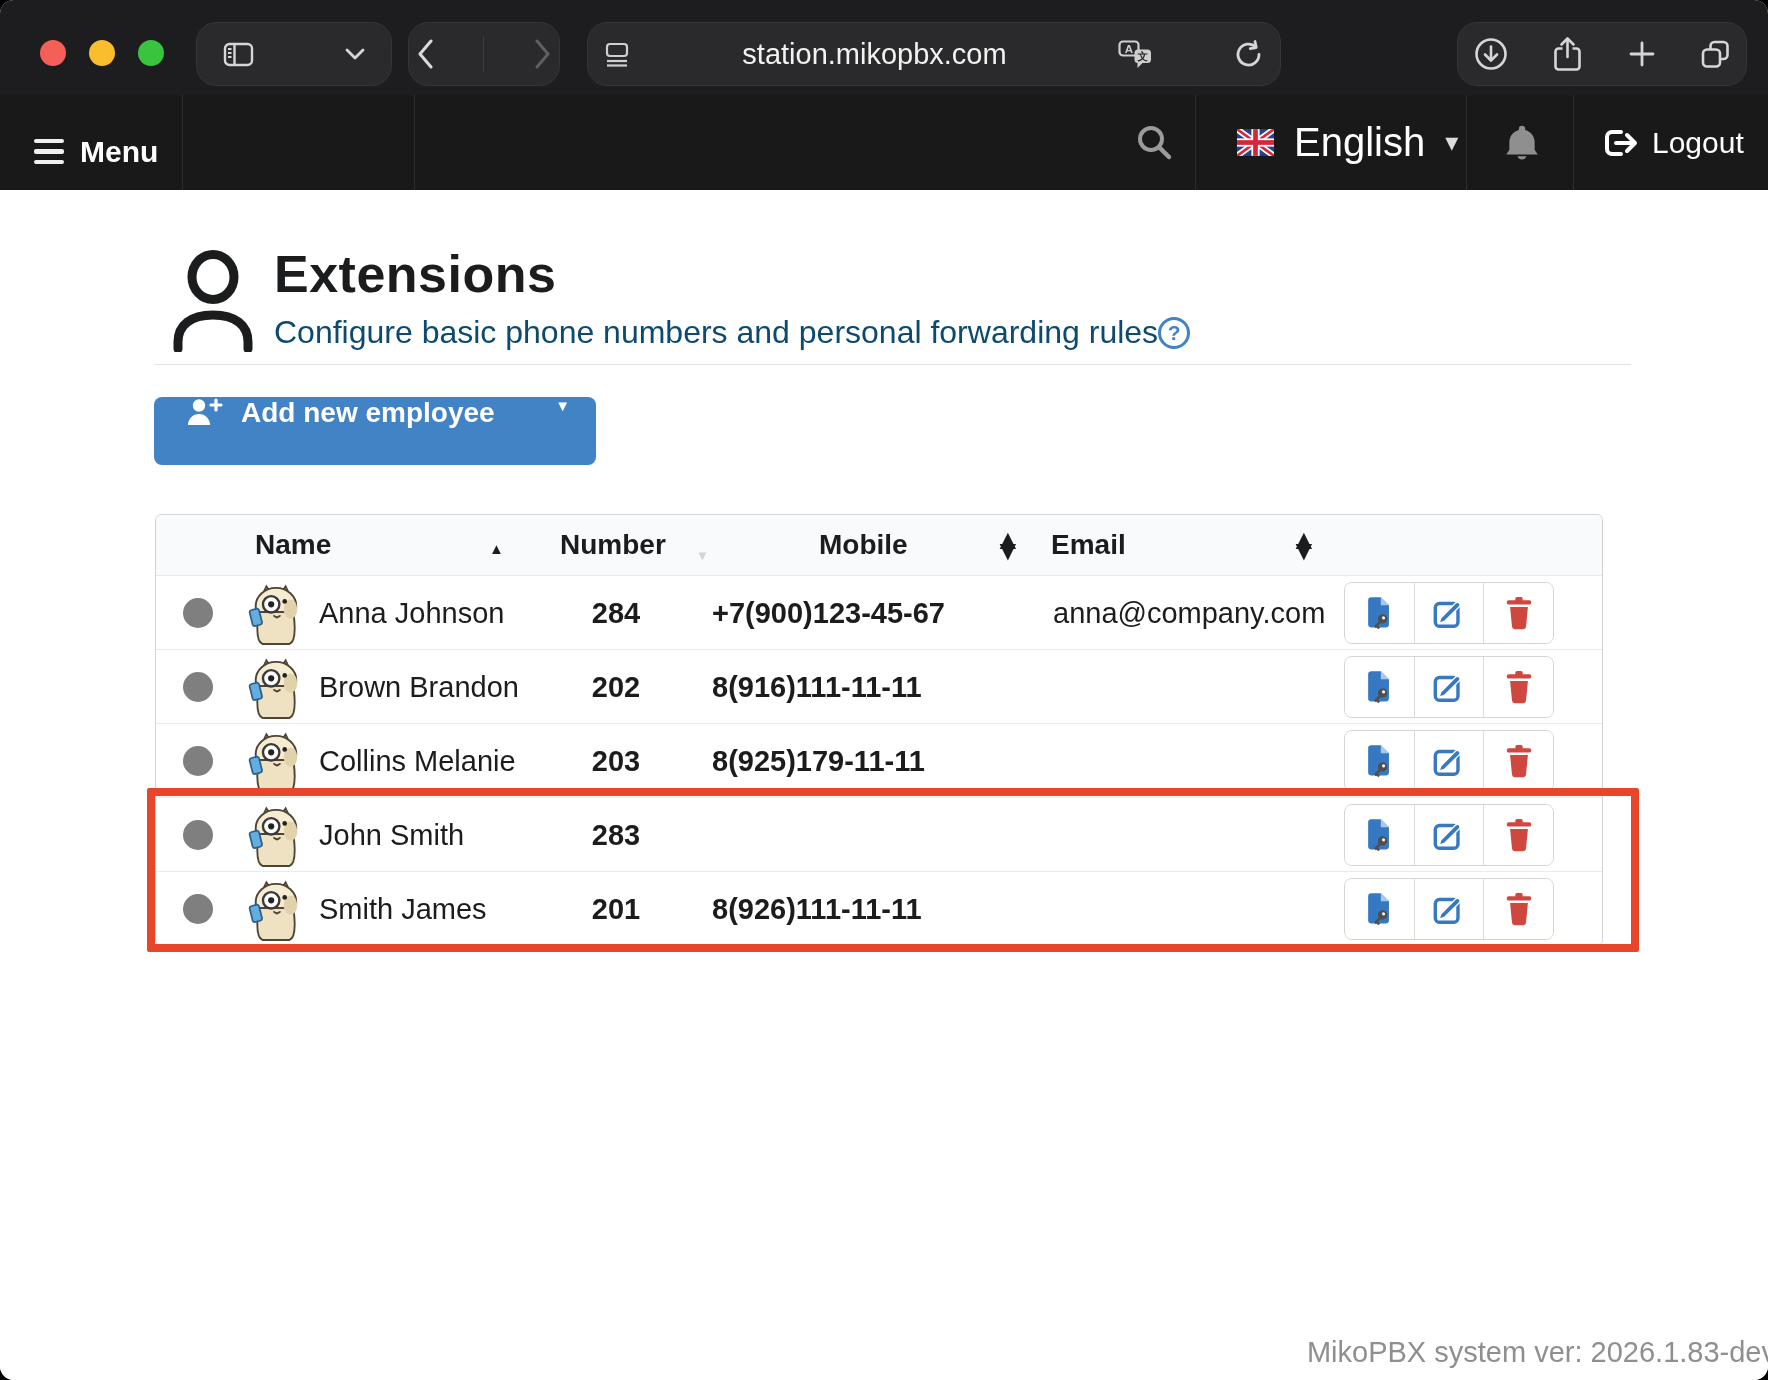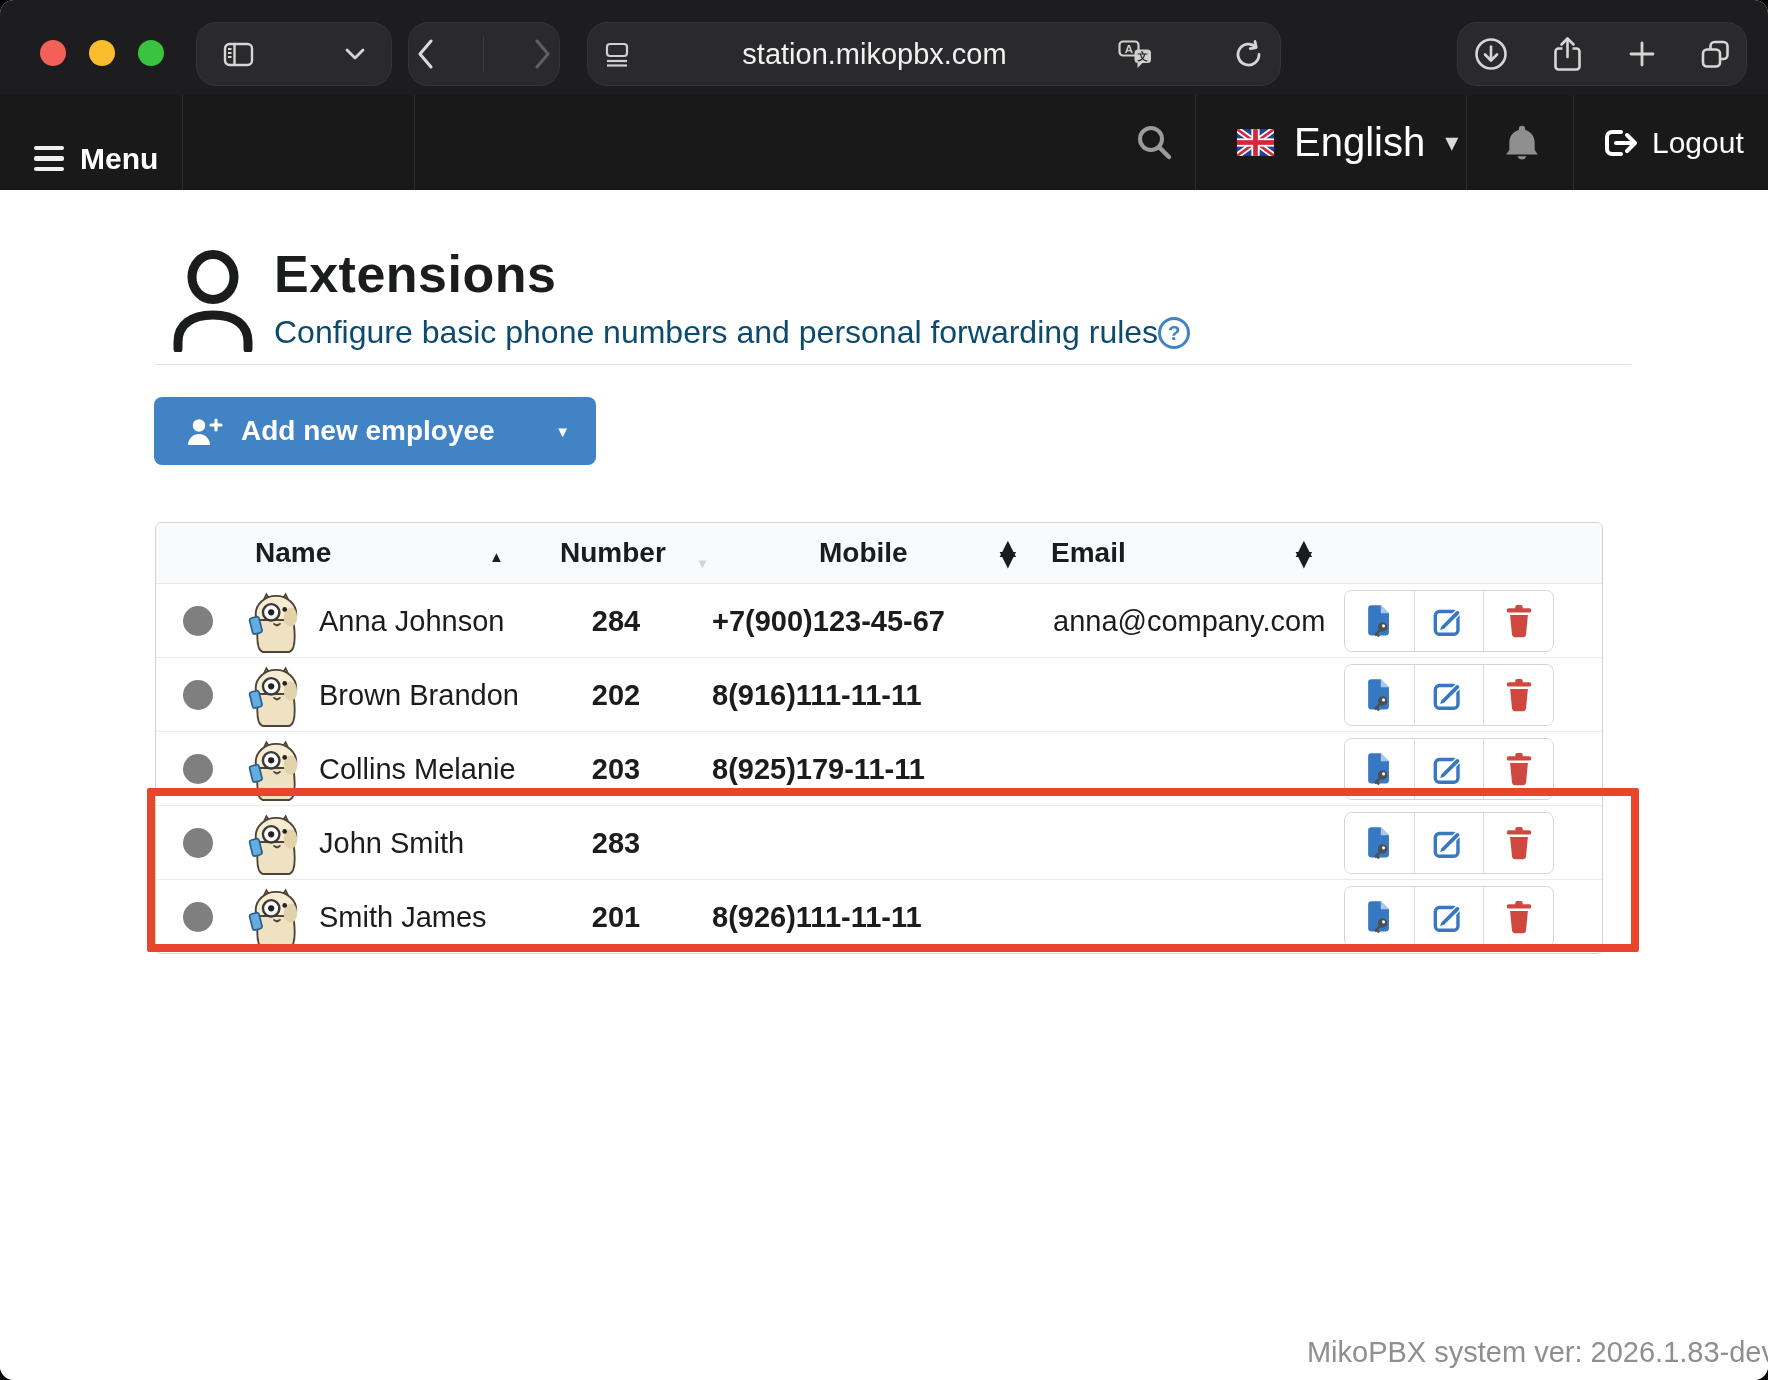--- a/index.html
+++ b/index.html
@@ -17,21 +17,21 @@
   .nav-pill { left:408px; width:152px; justify-content:space-around; }
   .url-pill { left:587px; width:694px; padding:0 16px; }
   .url-text { flex:1; text-align:center; color:#f2f2f2; font-size:29px; }
   .right-pill { left:1457px; width:290px; justify-content:space-around; padding:0 10px; }
   .chrome svg { display:block; }
   .icon-btn { background:none; border:none; display:flex; align-items:center; justify-content:center; cursor:pointer; }
 
   
   .appbar { position:absolute; top:95px; left:0; right:0; height:95px; background:#191919; }
   .appbar .vsep { position:absolute; top:0; width:1px; height:95px; background:#2d2d2d; }
-  .menu-btn { position:absolute; left:34px; top:16px; height:95px; display:flex; align-items:center; gap:16px; background:none; border:none; cursor:pointer; }
+  .menu-btn { position:absolute; left:34px; top:9px; height:95px; display:flex; align-items:center; gap:16px; background:none; border:none; cursor:pointer; }
   .hamburger { display:flex; flex-direction:column; gap:6px; }
   .hamburger i { display:block; width:30px; height:4.5px; border-radius:2px; background:#f0f0f0; }
   .menu-label { color:#fff; font-size:30px; font-weight:600; }
   .topbar-search-input { position:absolute; left:447px; top:0; height:95px; width:660px; background:transparent; border:none; outline:none; color:#e8e8e8; font-size:29px; font-family:inherit; }
   .topbar-search-input::placeholder { color:#8b8b8b; }
   .topbar-search-icon { position:absolute; left:1134px; top:27px; }
   .lang-btn { position:absolute; left:1237px; top:0; height:95px; display:flex; align-items:center; gap:20px; background:none; border:none; cursor:pointer; }
   .lang-label { color:#fff; font-size:40px; }
   .lang-caret::after { content:"▾"; color:#dcdcdc; font-size:26px; }
   .bell-btn { position:absolute; left:1496px; top:0; height:95px; width:52px; display:flex; align-items:center; justify-content:center; background:none; border:none; cursor:pointer; }
@@ -40,35 +40,35 @@
 
   
   .main { position:absolute; top:190px; left:0; right:0; bottom:0; background:#fff; }
   .hero-icon { position:absolute; left:168px; top:60px; }
   .page-title { position:absolute; left:274px; top:54px; font-size:52px; font-weight:bold; color:#1b1c1d; letter-spacing:0.5px; }
   .page-subtitle { position:absolute; left:274px; top:124px; display:flex; align-items:center; gap:0; font-size:32px; color:#0c4a6e; }
   .help-icon { width:32px; height:32px; border:3px solid #4183c4; border-radius:50%; display:inline-flex; align-items:center; justify-content:center; }
   .help-icon::after { content:"?"; color:#4183c4; font-size:21px; font-weight:bold; }
   .rule { position:absolute; left:155px; top:174px; width:1476px; height:1px; background:#e2e2e3; }
 
-  .add-btn { position:absolute; left:154px; top:207px; width:442px; height:68px; background:#4183c4; border:none; border-radius:8px; display:flex; align-items:center; padding:0 26px 0 32px; cursor:pointer; }
+  .add-btn { position:absolute; left:154px; top:207px; width:442px; height:68px; background:#4183c4; border:none; border-radius:8px; display:flex; align-items:flex-start; padding:0 26px 0 32px; cursor:pointer; }
   .add-btn-label { color:#fff; font-size:28px; font-weight:bold; margin-left:18px; }
   .add-btn-caret { margin-left:auto; }
   .add-btn-caret::after { content:"▼"; color:#fff; font-size:15px; }
 
   .search-wrap { position:absolute; left:826px; top:207px; width:803px; height:70px; border:1px solid #d4d4d5; border-radius:8px; background:#fff; display:flex; align-items:stretch; }
   .search-left { flex:1; display:flex; align-items:center; padding-left:26px; gap:16px; }
   .page-search-input { flex:1; border:none; outline:none; font-size:28px; color:#333; font-family:inherit; }
   .page-search-input::placeholder { color:#b9b9ba; }
   .auto-dd { width:196px; border-left:1px solid #d5d5d6; display:flex; align-items:center; justify-content:space-between; padding:0 32px 0 44px; cursor:pointer; }
   .auto-label { font-size:28px; color:#555; }
   .auto-caret::after { content:"▾"; color:#777; font-size:24px; }
 
   
-  .table { position:absolute; left:155px; top:324px; width:1448px; border:1px solid #d4d4d5; border-radius:6px; background:#fff;margin-top:8px; }
+  .table { position:absolute; left:155px; top:324px; width:1448px; border:1px solid #d4d4d5; border-radius:6px; background:#fff; }
   .thead { position:relative; height:60px; background:#f9fafb; border-radius:6px 6px 0 0; }
   .thead span { position:absolute; top:50%; transform:translateY(-50%); font-size:28px; font-weight:bold; color:#1b1c1d; cursor:pointer; }
   .h-name { left:99px; } .h-number { left:404px; } .h-mobile { left:663px; } .h-email { left:895px; }
   .sort-asc { left:333px; } .sort-asc::after { content:"▲"; font-size:15px; color:#1b1c1d; }
   .sort-down { left:540px; transform:translateY(-30%) !important; } .sort-down::after { content:"▼"; font-size:13px; color:#d4d4d4; }
   .sort-both { display:inline-flex; flex-direction:column; line-height:11px; font-size:12px; color:#cbcbcb; font-weight:normal !important; }
   .sb-mobile { left:838px; } .sb-email { left:1134px; }
   .sort-both::before { content:"▲"; } .sort-both::after { content:"▼"; }
 
   .trow { position:relative; height:74px; border-top:1px solid #e9eaeb; }

